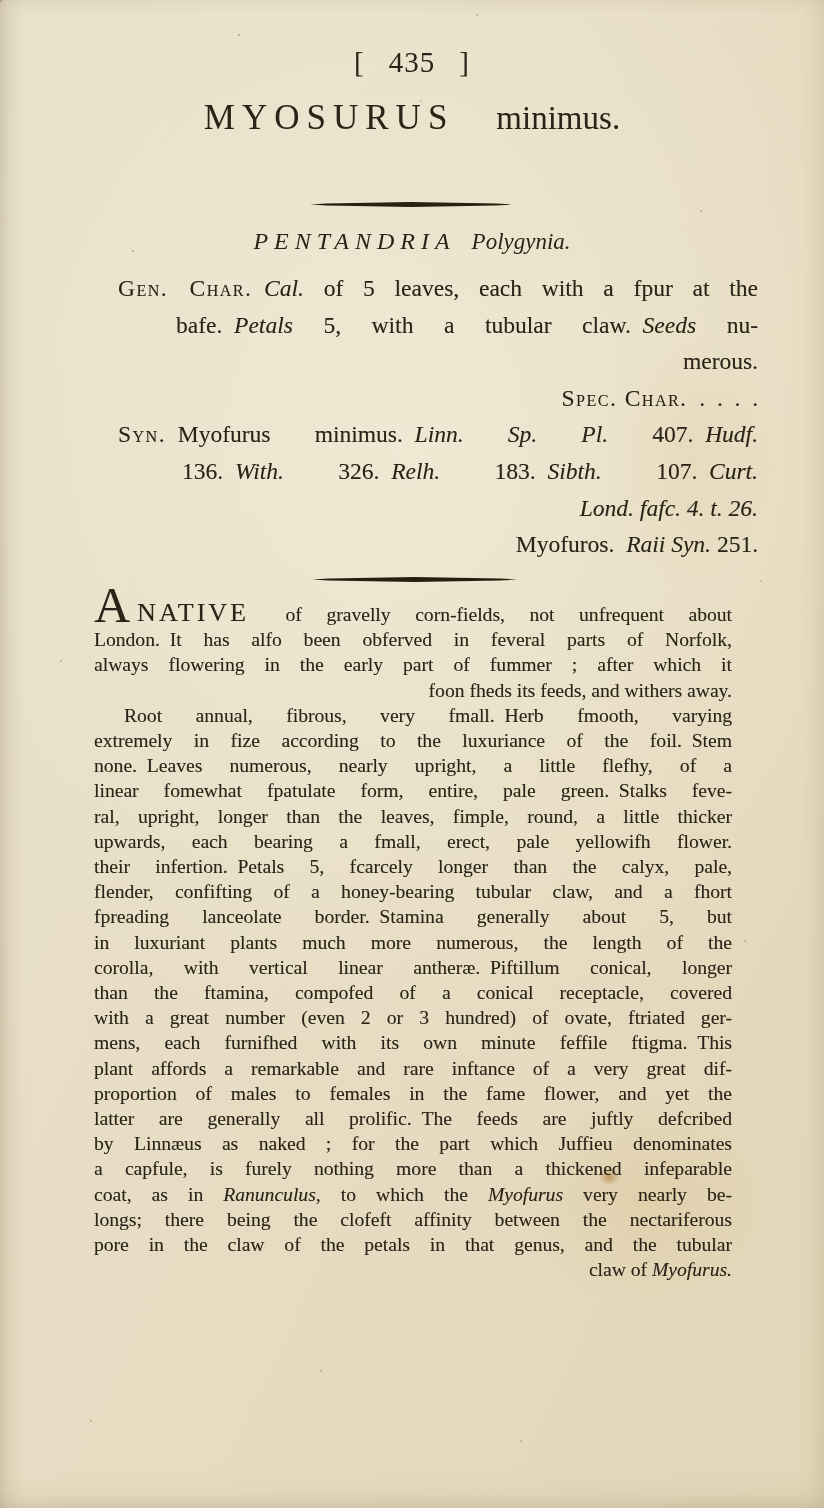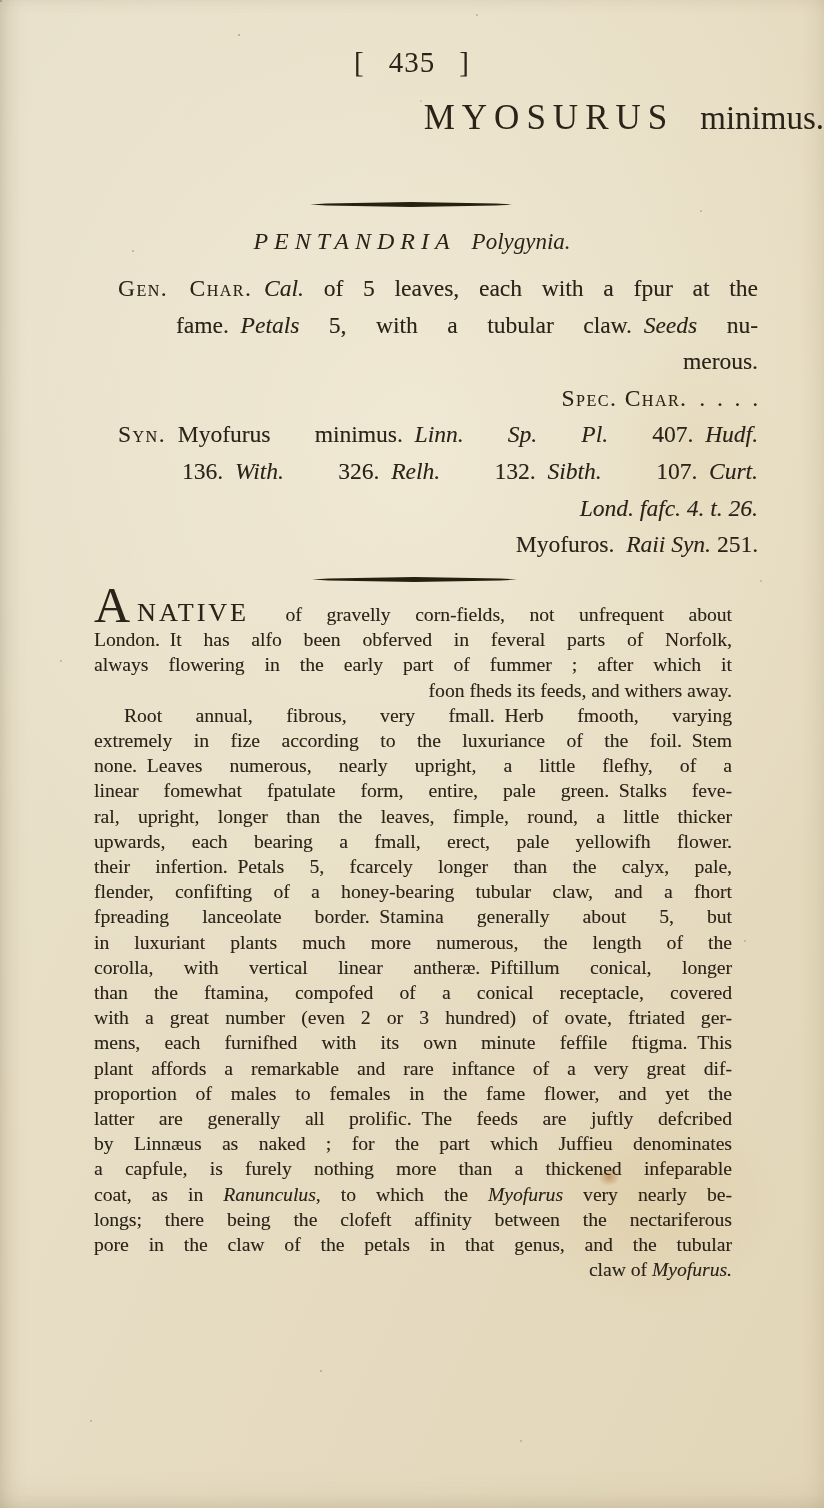--- a/index.html
+++ b/index.html
@@ -20,21 +20,21 @@
   .stain.s1{left:520px;top:1090px;width:260px;height:220px;background:radial-gradient(closest-side,rgba(205,170,95,.18),rgba(205,170,95,0));}
   .stain.s2{left:598px;top:1168px;width:22px;height:18px;background:radial-gradient(closest-side,rgba(170,110,45,.55),rgba(170,110,45,0));}
   .stain.s3{left:600px;top:330px;width:180px;height:260px;background:radial-gradient(closest-side,rgba(200,170,100,.10),rgba(200,170,100,0));}
   .specks{position:absolute;left:0;top:0;width:2px;height:2px;border-radius:50%;background:rgba(120,104,72,.55);
     box-shadow:238px 34px 0 rgba(120,104,72,.5),476px 14px 0 rgba(120,104,72,.4),132px 250px 0 rgba(120,104,72,.45),
     700px 210px 0 rgba(120,104,72,.4),60px 660px 0 rgba(120,104,72,.4),760px 580px 0 rgba(120,104,72,.35),
     320px 1370px 0 rgba(120,104,72,.45),520px 1440px 0 rgba(120,104,72,.4),180px 1120px 0 rgba(120,104,72,.35),
     744px 940px 0 rgba(120,104,72,.4),420px 100px 0 rgba(120,104,72,.3),90px 1420px 0 rgba(120,104,72,.4);}
   .center{position:absolute;left:0;width:824px;display:flex;justify-content:center;align-items:baseline;}
   .pagenum{top:46px;gap:24px;font-size:29px;letter-spacing:1px;}
-  .titleline{top:98px;gap:26px;justify-content:flex-end;}
+  .titleline{top:98px;gap:42px;}
   .genus{font-size:35px;letter-spacing:7px;font-weight:400;}
   .species{font-size:33px;}
   .subtitle{top:146px;font-size:32px;font-style:italic;letter-spacing:1px;}
   .classline{top:228px;gap:16px;font-style:italic;}
   .classname{font-size:24px;letter-spacing:6px;}
   .ordername{font-size:23px;}
   .rule{position:absolute;height:5px;background:#26200f;clip-path:polygon(0 50%,8% 28%,50% 0,92% 28%,100% 50%,92% 72%,50% 100%,8% 72%);}
   .rule1{left:310px;top:202px;width:202px;}
   .rule2{left:312px;top:577px;width:205px;}
   .genblock{position:absolute;left:94px;top:270px;width:640px;font-size:23.5px;line-height:36.6px;margin-left:24px;}
@@ -70,25 +70,25 @@
 
   <div class="rule rule1"></div>
 
   <div class="center classline">
     <span class="classname">PENTANDRIA</span>
     <span class="ordername">Polygynia.</span>
   </div>
 
   <div class="genblock">
       <div class="tline just"><span class="sc">Gen. Char.</span><span> </span><span class="it">Cal.</span><span> of 5 leaves, each with a fpur at the</span></div>
-      <div class="tline just" style="padding-left: 58px;"><span>fame. </span><span class="it">Petals</span><span> 5, with a tubular claw. </span><span class="it">Seeds</span><span> nu-</span></div>
+      <div class="tline just" style="padding-left: 58px;"><span>bafe. </span><span class="it">Petals</span><span> 5, with a tubular claw. </span><span class="it">Seeds</span><span> nu-</span></div>
       <div class="tline" style="padding-left: 58px;"><span>merous.</span></div>
       <div class="tline"><span class="sc">Spec. Char.</span><span> . . . .</span></div>
       <div class="tline just"><span class="sc">Syn.</span><span> Myofurus minimus. </span><span class="it">Linn. Sp. Pl.</span><span> 407. </span><span class="it">Hudf.</span></div>
-      <div class="tline just" style="padding-left: 64px;"><span>136. </span><span class="it">With.</span><span> 326. </span><span class="it">Relh.</span><span> 132. </span><span class="it">Sibth.</span><span> 107. </span><span class="it">Curt.</span></div>
+      <div class="tline just" style="padding-left: 64px;"><span>136. </span><span class="it">With.</span><span> 326. </span><span class="it">Relh.</span><span> 183. </span><span class="it">Sibth.</span><span> 107. </span><span class="it">Curt.</span></div>
       <div class="tline" style="padding-left: 64px;"><span class="it">Lond. fafc. 4. t. 26.</span></div>
       <div class="tline" style="padding-left: 36px;"><span>Myofuros. </span><span class="it">Raii Syn.</span><span> 251.</span></div>
     </div>
 
   <div class="rule rule2"></div>
 
   <div class="bodyblock">
       <div class="tline just"><span class="dc">A</span><span class="nv">NATIVE</span><span> of gravelly corn-fields, not unfrequent about</span></div>
       <div class="tline just"><span>London. It has alfo been obferved in feveral parts of Norfolk,</span></div>
       <div class="tline just"><span>always flowering in the early part of fummer ; after which it</span></div>

